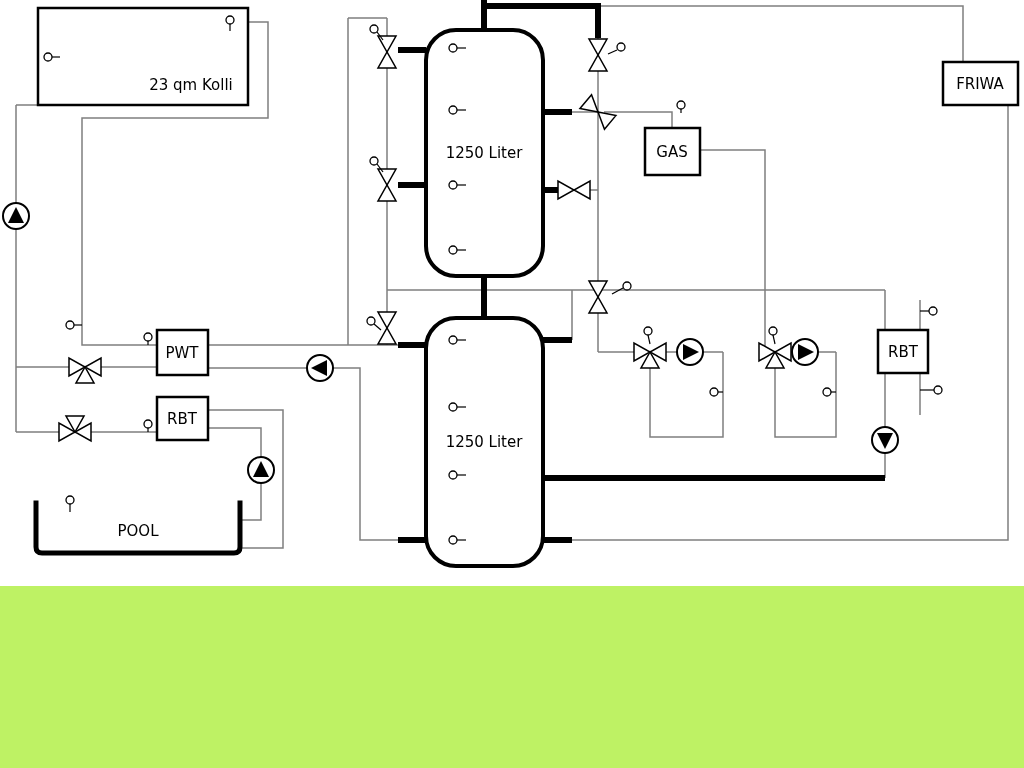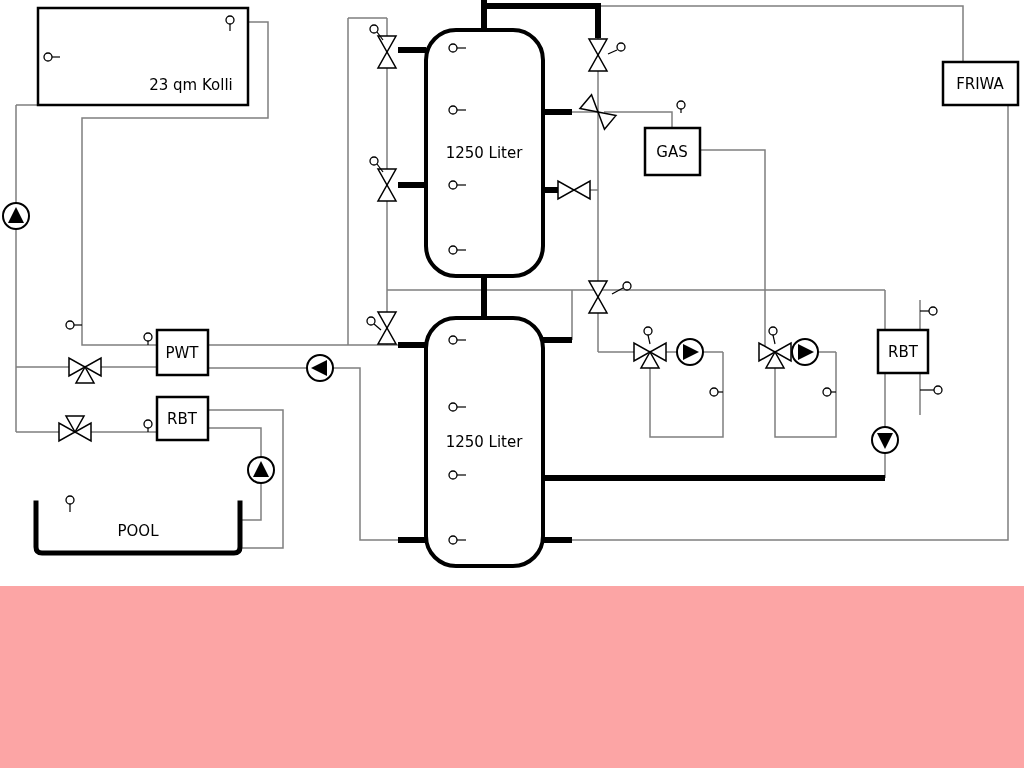--- a/index.html
+++ b/index.html
@@ -1,16 +1,16 @@
 <!DOCTYPE html>
 <html><head>
 <meta charset="utf-8">
 <style>
   html,body { margin:0; padding:0; background:#000; }
-  .stage { position:relative; width:1024px; height:768px; background:#fca5a5; overflow:hidden; }
+  .stage { position:relative; width:1024px; height:768px; background:#bef264; overflow:hidden; }
   svg { display:block; }
   .pipe   { stroke:#7f7f7f; stroke-width:1.5; fill:none; }
   .thick  { stroke:#000; stroke-width:6; fill:none; }
   .wall   { stroke:#000; stroke-width:5; fill:none; stroke-linecap:square; }
   .box    { fill:#fff; stroke:#000; stroke-width:2.5; }
   .tank   { fill:#fff; stroke:#000; stroke-width:4; }
   .branch { fill:#fff; stroke:#000; stroke-width:1.5; }
   .stem   { stroke:#000; stroke-width:1.2; fill:none; }
   text { font-family:"DejaVu Sans","Liberation Sans",sans-serif; font-size:15px; fill:#000; text-anchor:middle; }
 </style>

